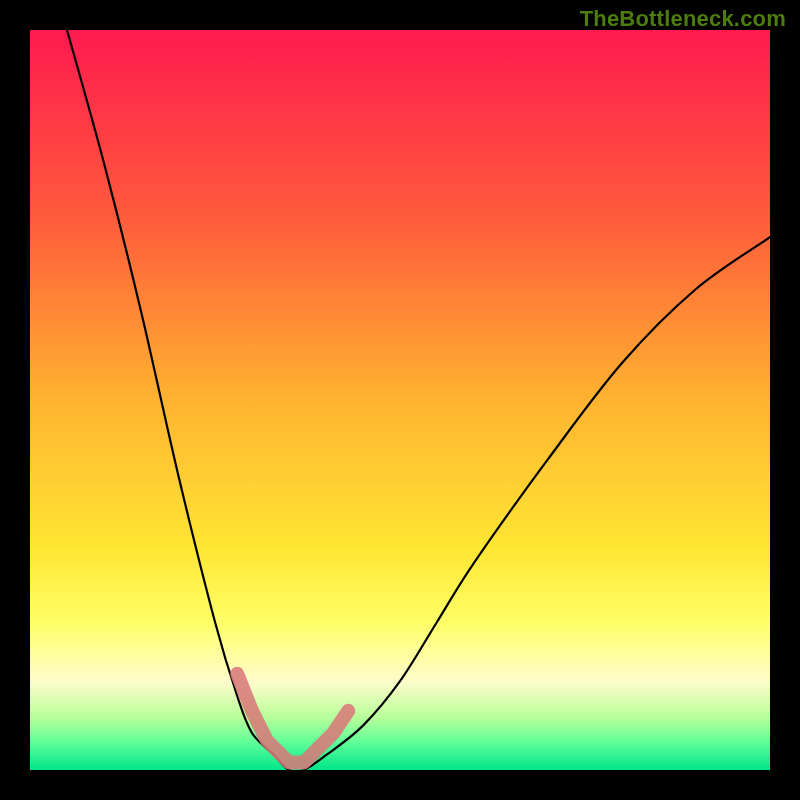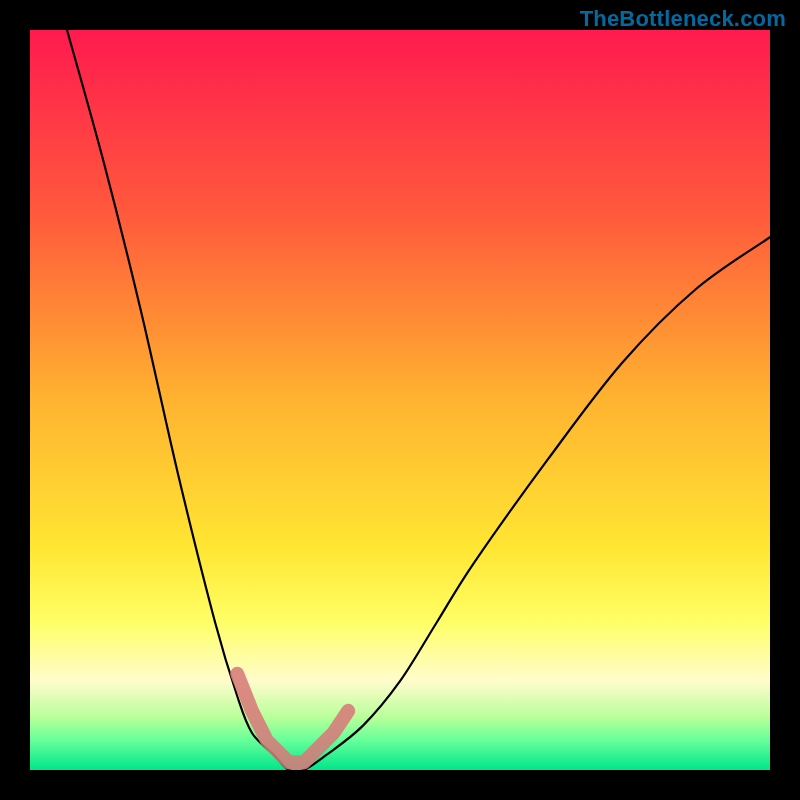--- a/index.html
+++ b/index.html
@@ -32,21 +32,21 @@
       #ffff66 80%,
       #fffccc 88%,
       #b6ff99 93%,
       #66ff99 96%,
       #00e68a 100%);
   }
   .watermark {
     position: absolute;
     top: 6px;
     right: 14px;
-    color: #0369a1;
+    color: #4d7c0f;
     font-family: Arial, Helvetica, sans-serif;
     font-size: 22px;
     font-weight: 600;
     letter-spacing: 0.2px;
   }
   svg.curve {
     position: absolute;
     left: 0;
     top: 0;
     width: 740px;

